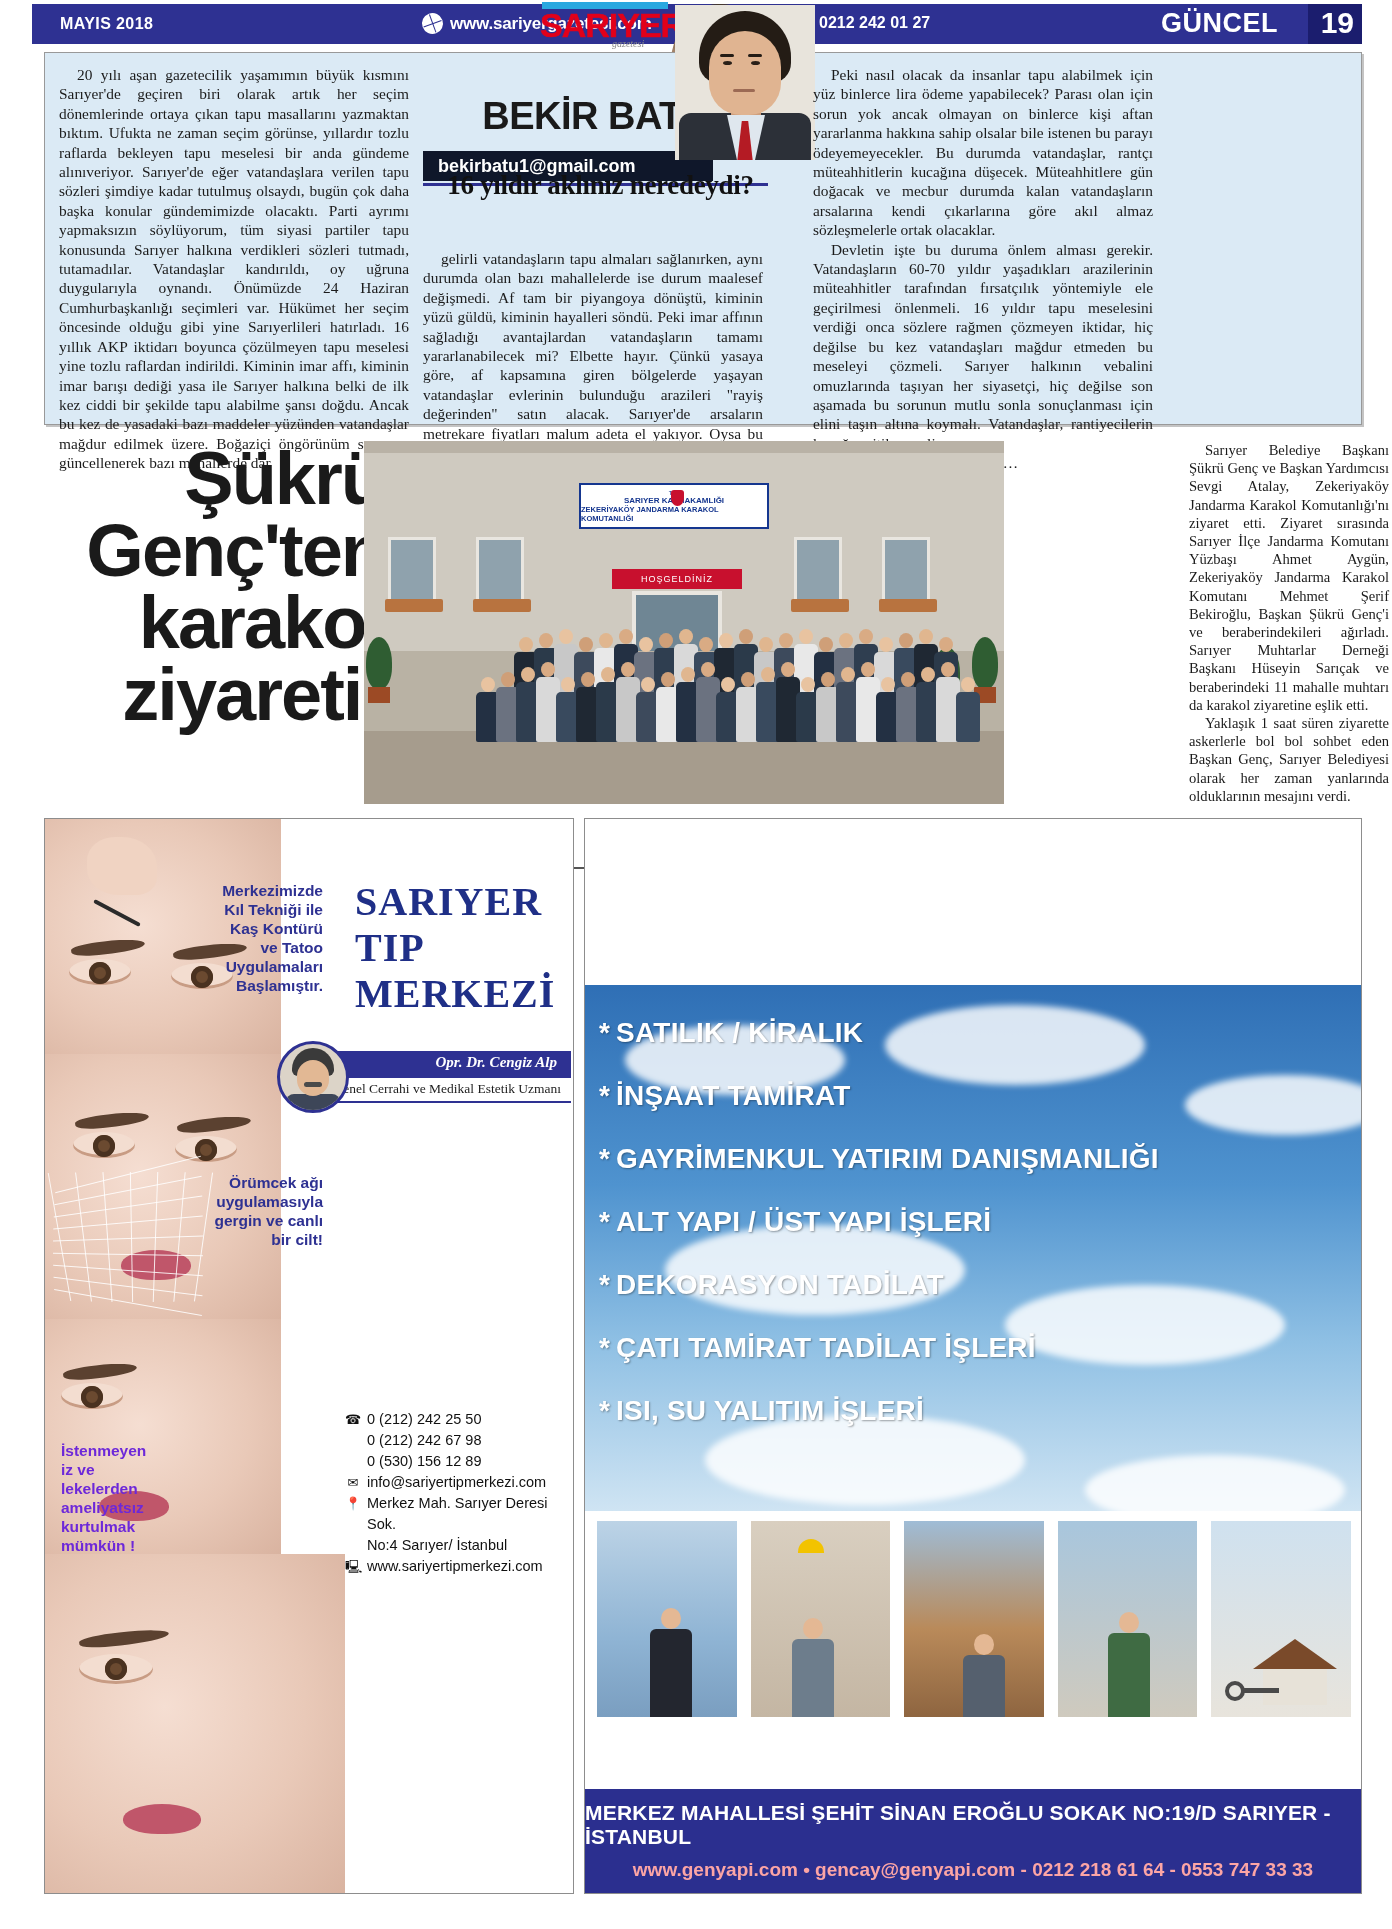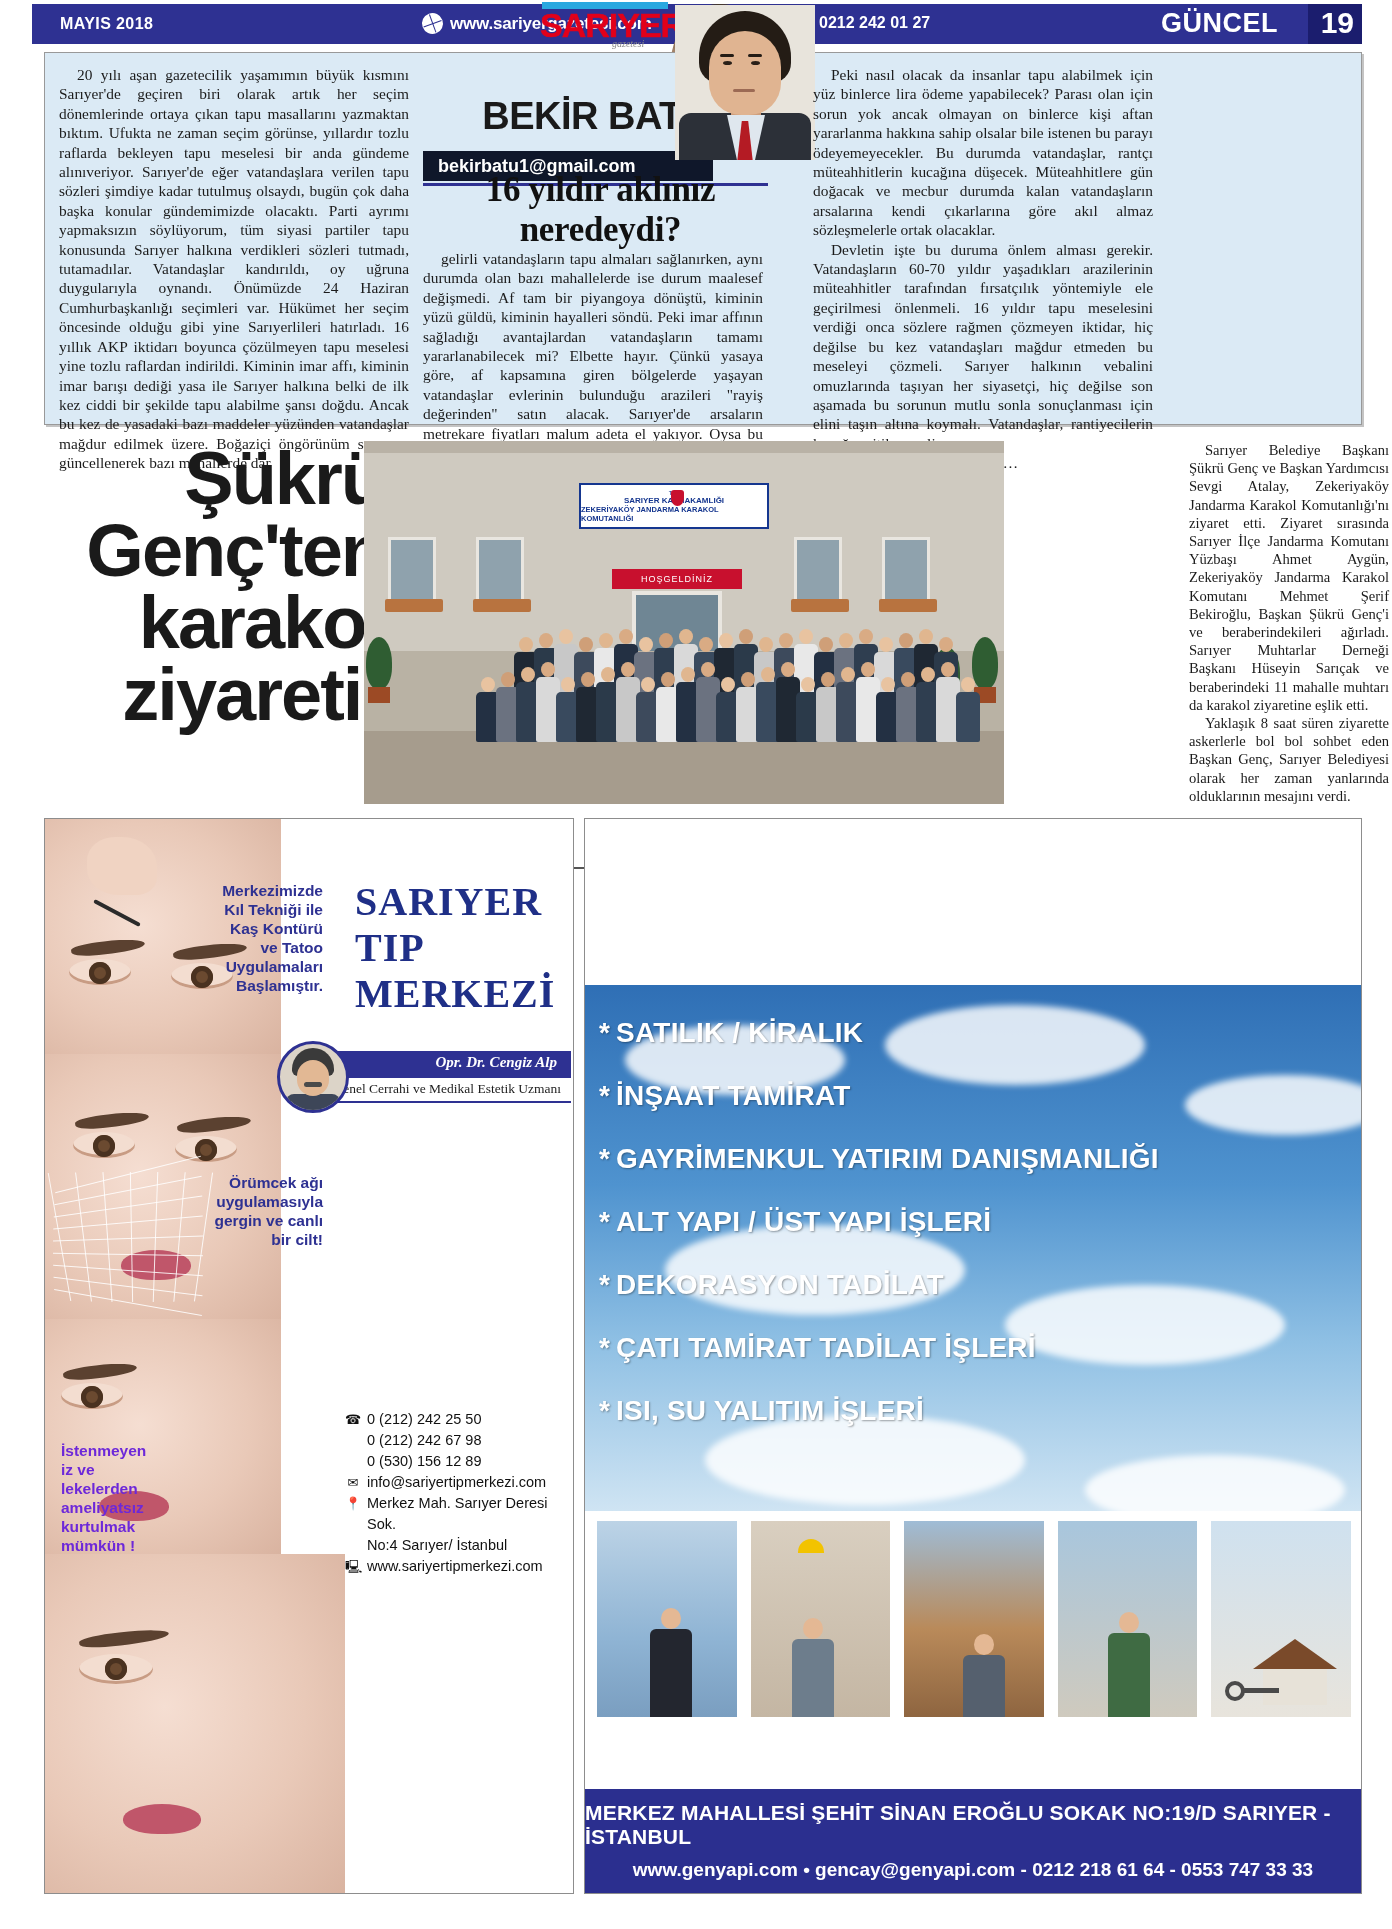--- a/index.html
+++ b/index.html
@@ -132,21 +132,21 @@
     font-weight: bold; font-size: 18px; margin-left: 15px;
   }
   .author-rule {
     position: absolute; left: 0; top: 110px; width: 345px; height: 3px;
     background: #2e3192;
   }
   .headline-op {
     position: absolute; left: 378px; top: 117px; width: 355px;
     text-align: center;
     font-family: "Liberation Serif", serif; font-weight: bold;
-    font-size: 35px; color: #111; letter-spacing: -.3px;
+    font-size: 27px; color: #111; letter-spacing: -.3px;
   }
   .author-photo {
     position: absolute; left: 630px; top: -48px; width: 140px; height: 155px;
     overflow: hidden;
   }
   .ap-bg { position: absolute; inset: 0; background: #e8e4dc; }
   .ap-hair {
     position: absolute; left: 24px; top: 6px; width: 92px; height: 72px;
     background: #241c15; border-radius: 46px 46px 20px 20px;
   }
@@ -365,21 +365,21 @@
   .key-sil .stem{position:absolute;left:19px;top:7px;width:35px;height:5px;background:#4a4a4a;}
   .gen-foot {
     position:absolute; left:0; bottom:0; width:100%; height:104px; background:#2b2f8f;
     display:flex; flex-direction:column; align-items:center; justify-content:center; gap:10px;
   }
   .gen-foot .addr {
     font-family:"Liberation Sans", sans-serif; font-weight:bold; font-size:21px; color:#ffffff;
     letter-spacing:.2px;
   }
   .gen-foot .cont {
-    font-family:"Liberation Sans", sans-serif; font-weight:bold; font-size:19px; color:#ffffff;
+    font-family:"Liberation Sans", sans-serif; font-weight:bold; font-size:19px; color:#fca5a5;
   }
 </style>
 </head>
 <body>
 
 <div class="masthead">
   <div class="mast-date">MAYIS 2018</div>
 
   <div class="mast-web">
     <span class="globe"></span>
@@ -672,21 +672,21 @@
         <div class="person" style="left: 592px; bottom: 6px;">
           <div class="head" style="background: rgb(232, 195, 160);"></div>
           <div class="body" style="height: 50px; background: rgb(57, 74, 94);"></div>
         </div>
       </div>
   </div>
 
   <div class="feat-text">
     <div class="feat-text-col">
       <p>Sarıyer Belediye Başkanı Şükrü Genç ve Başkan Yardımcısı Sevgi Atalay, Zekeriyaköy Jandarma Karakol Komutanlığı'nı ziyaret etti. Ziyaret sırasında Sarıyer İlçe Jandarma Komutanı Yüzbaşı Ahmet Aygün, Zekeriyaköy Jandarma Karakol Komutanı Mehmet Şerif Bekiroğlu, Başkan Şükrü Genç'i ve beraberindekileri ağırladı. Sarıyer Muhtarlar Derneği Başkanı Hüseyin Sarıçak ve beraberindeki 11 mahalle muhtarı da karakol ziyaretine eşlik etti.</p>
-      <p>Yaklaşık 8 saat süren ziyarette askerlerle bol bol sohbet eden Başkan Genç, Sarıyer Belediyesi olarak her zaman yanlarında olduklarının mesajını verdi.</p>
+      <p>Yaklaşık 1 saat süren ziyarette askerlerle bol bol sohbet eden Başkan Genç, Sarıyer Belediyesi olarak her zaman yanlarında olduklarının mesajını verdi.</p>
     </div>
   </div>
 
   <div class="feat-divider"></div>
 </div>
 
 <div class="ad-tip">
 
   <div class="tip-img1">
     <div class="face-skin"></div>

